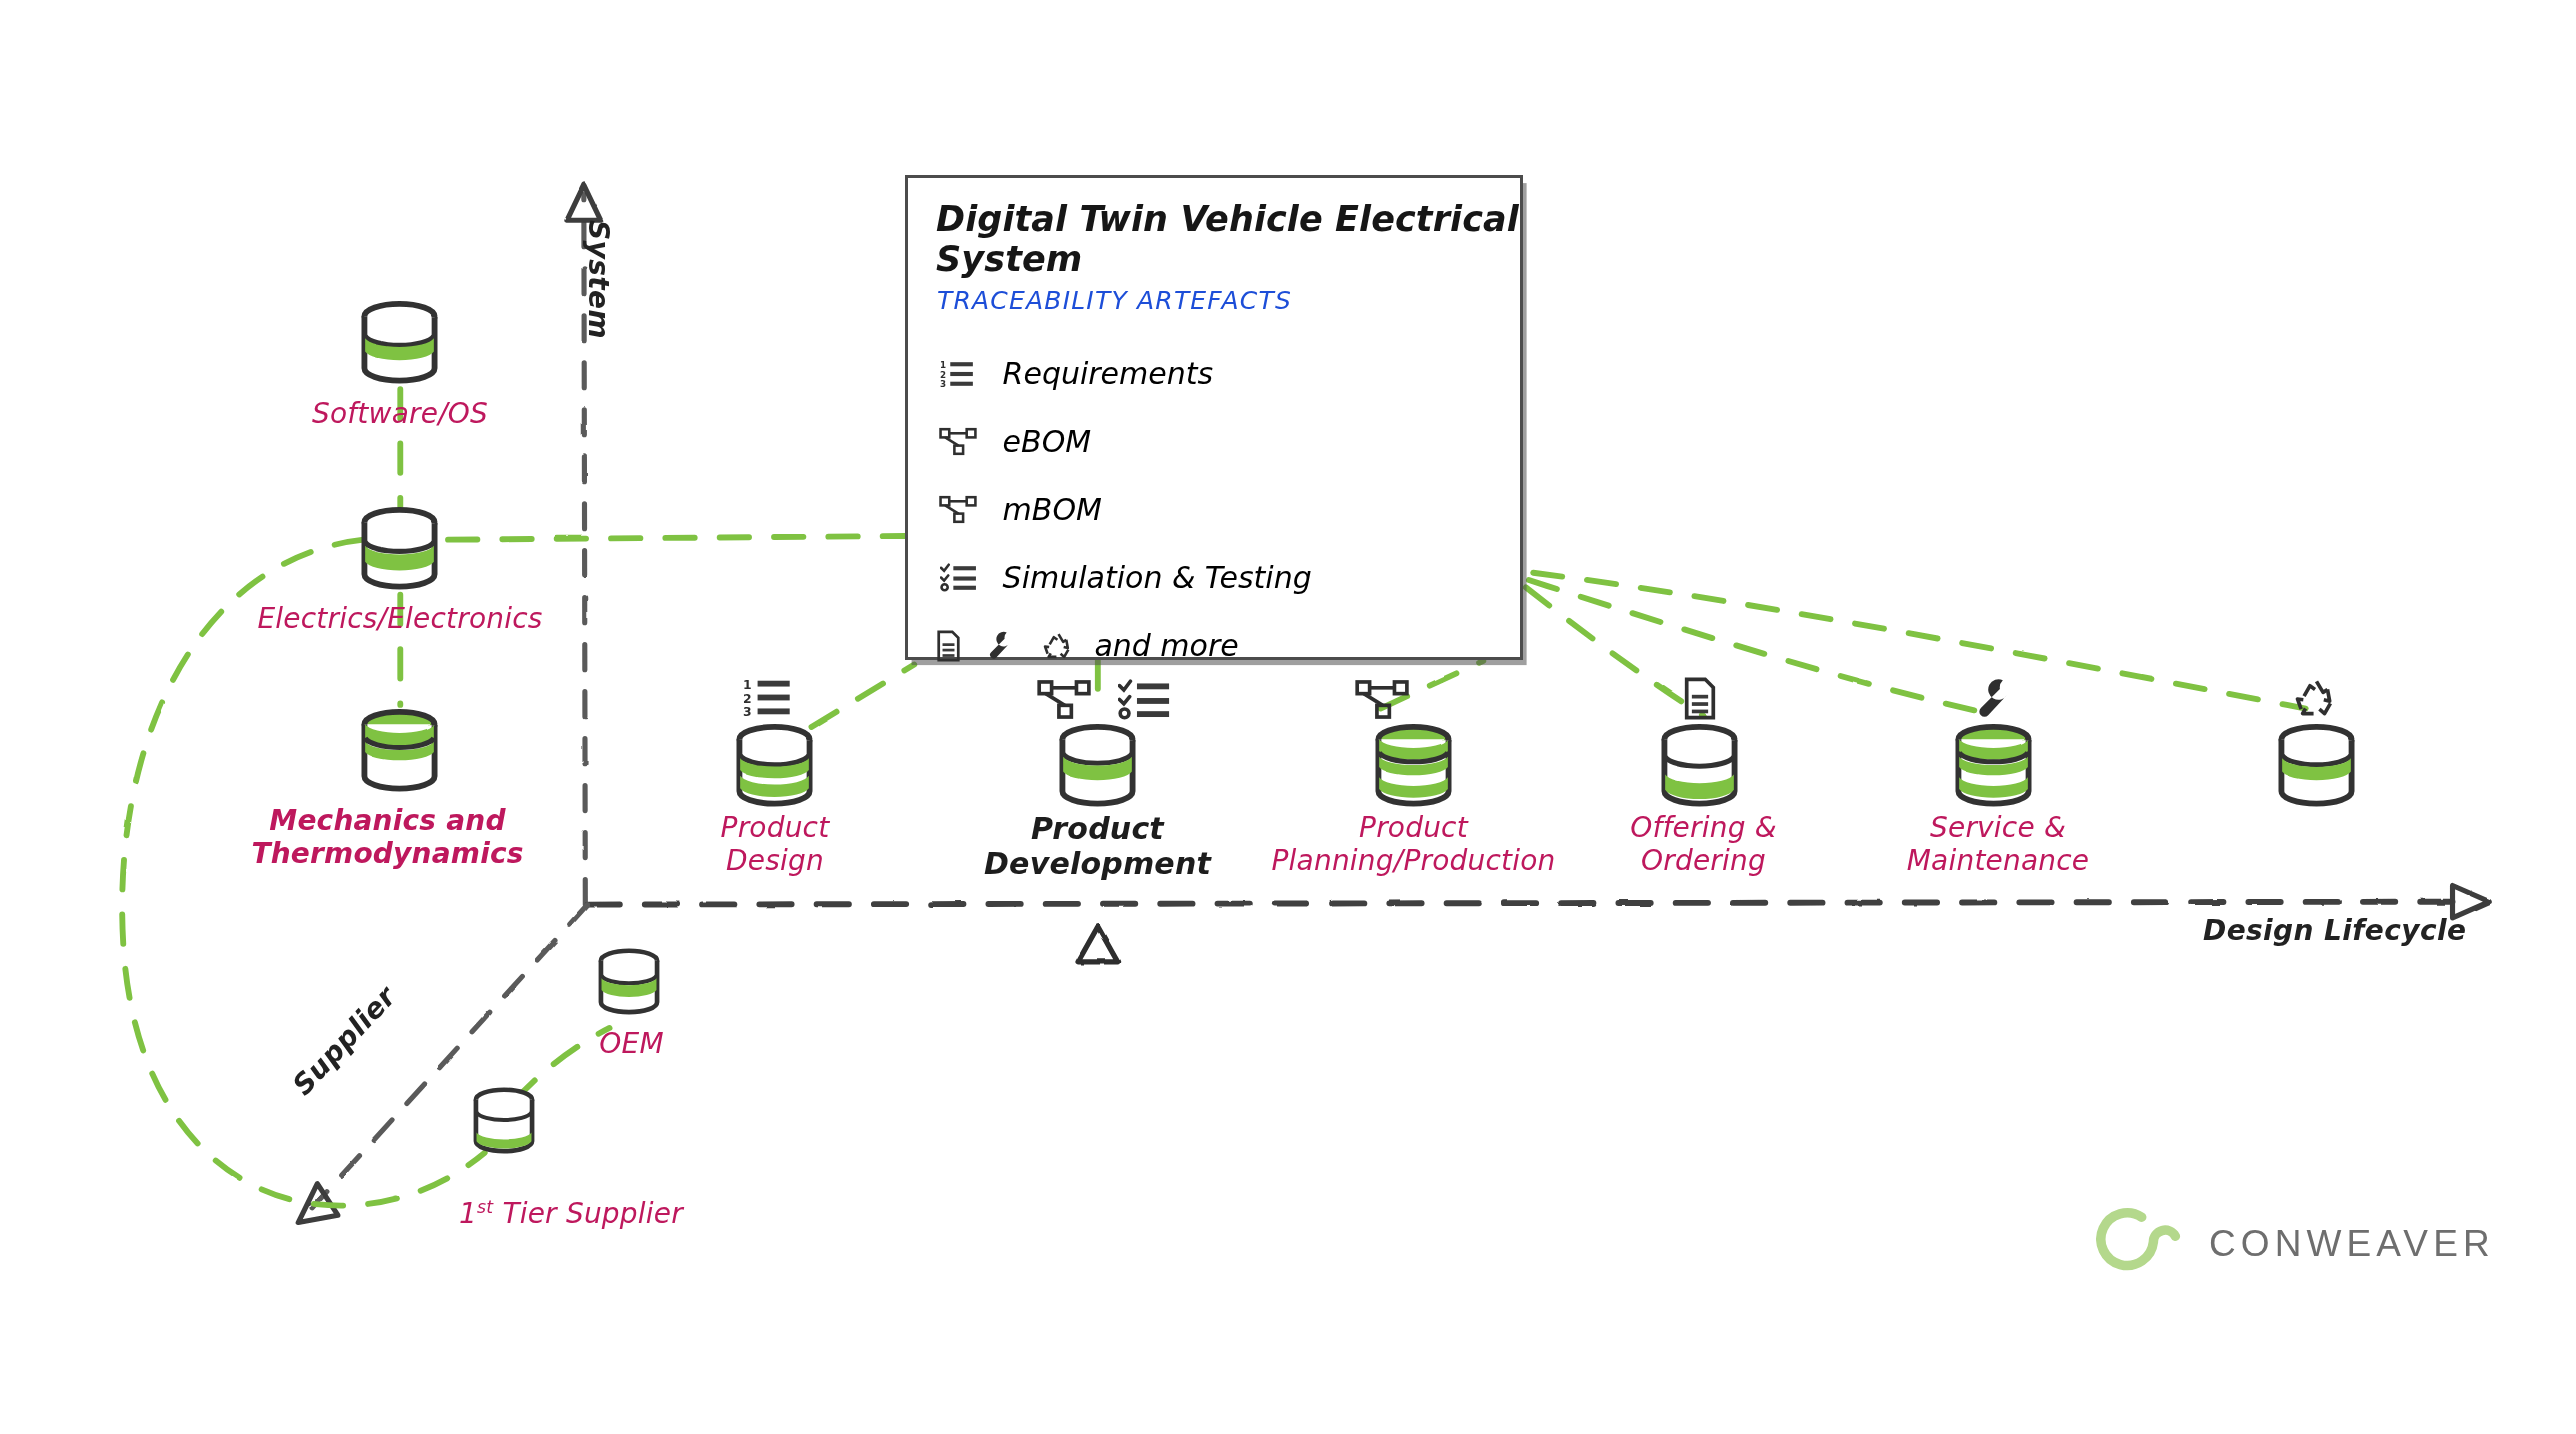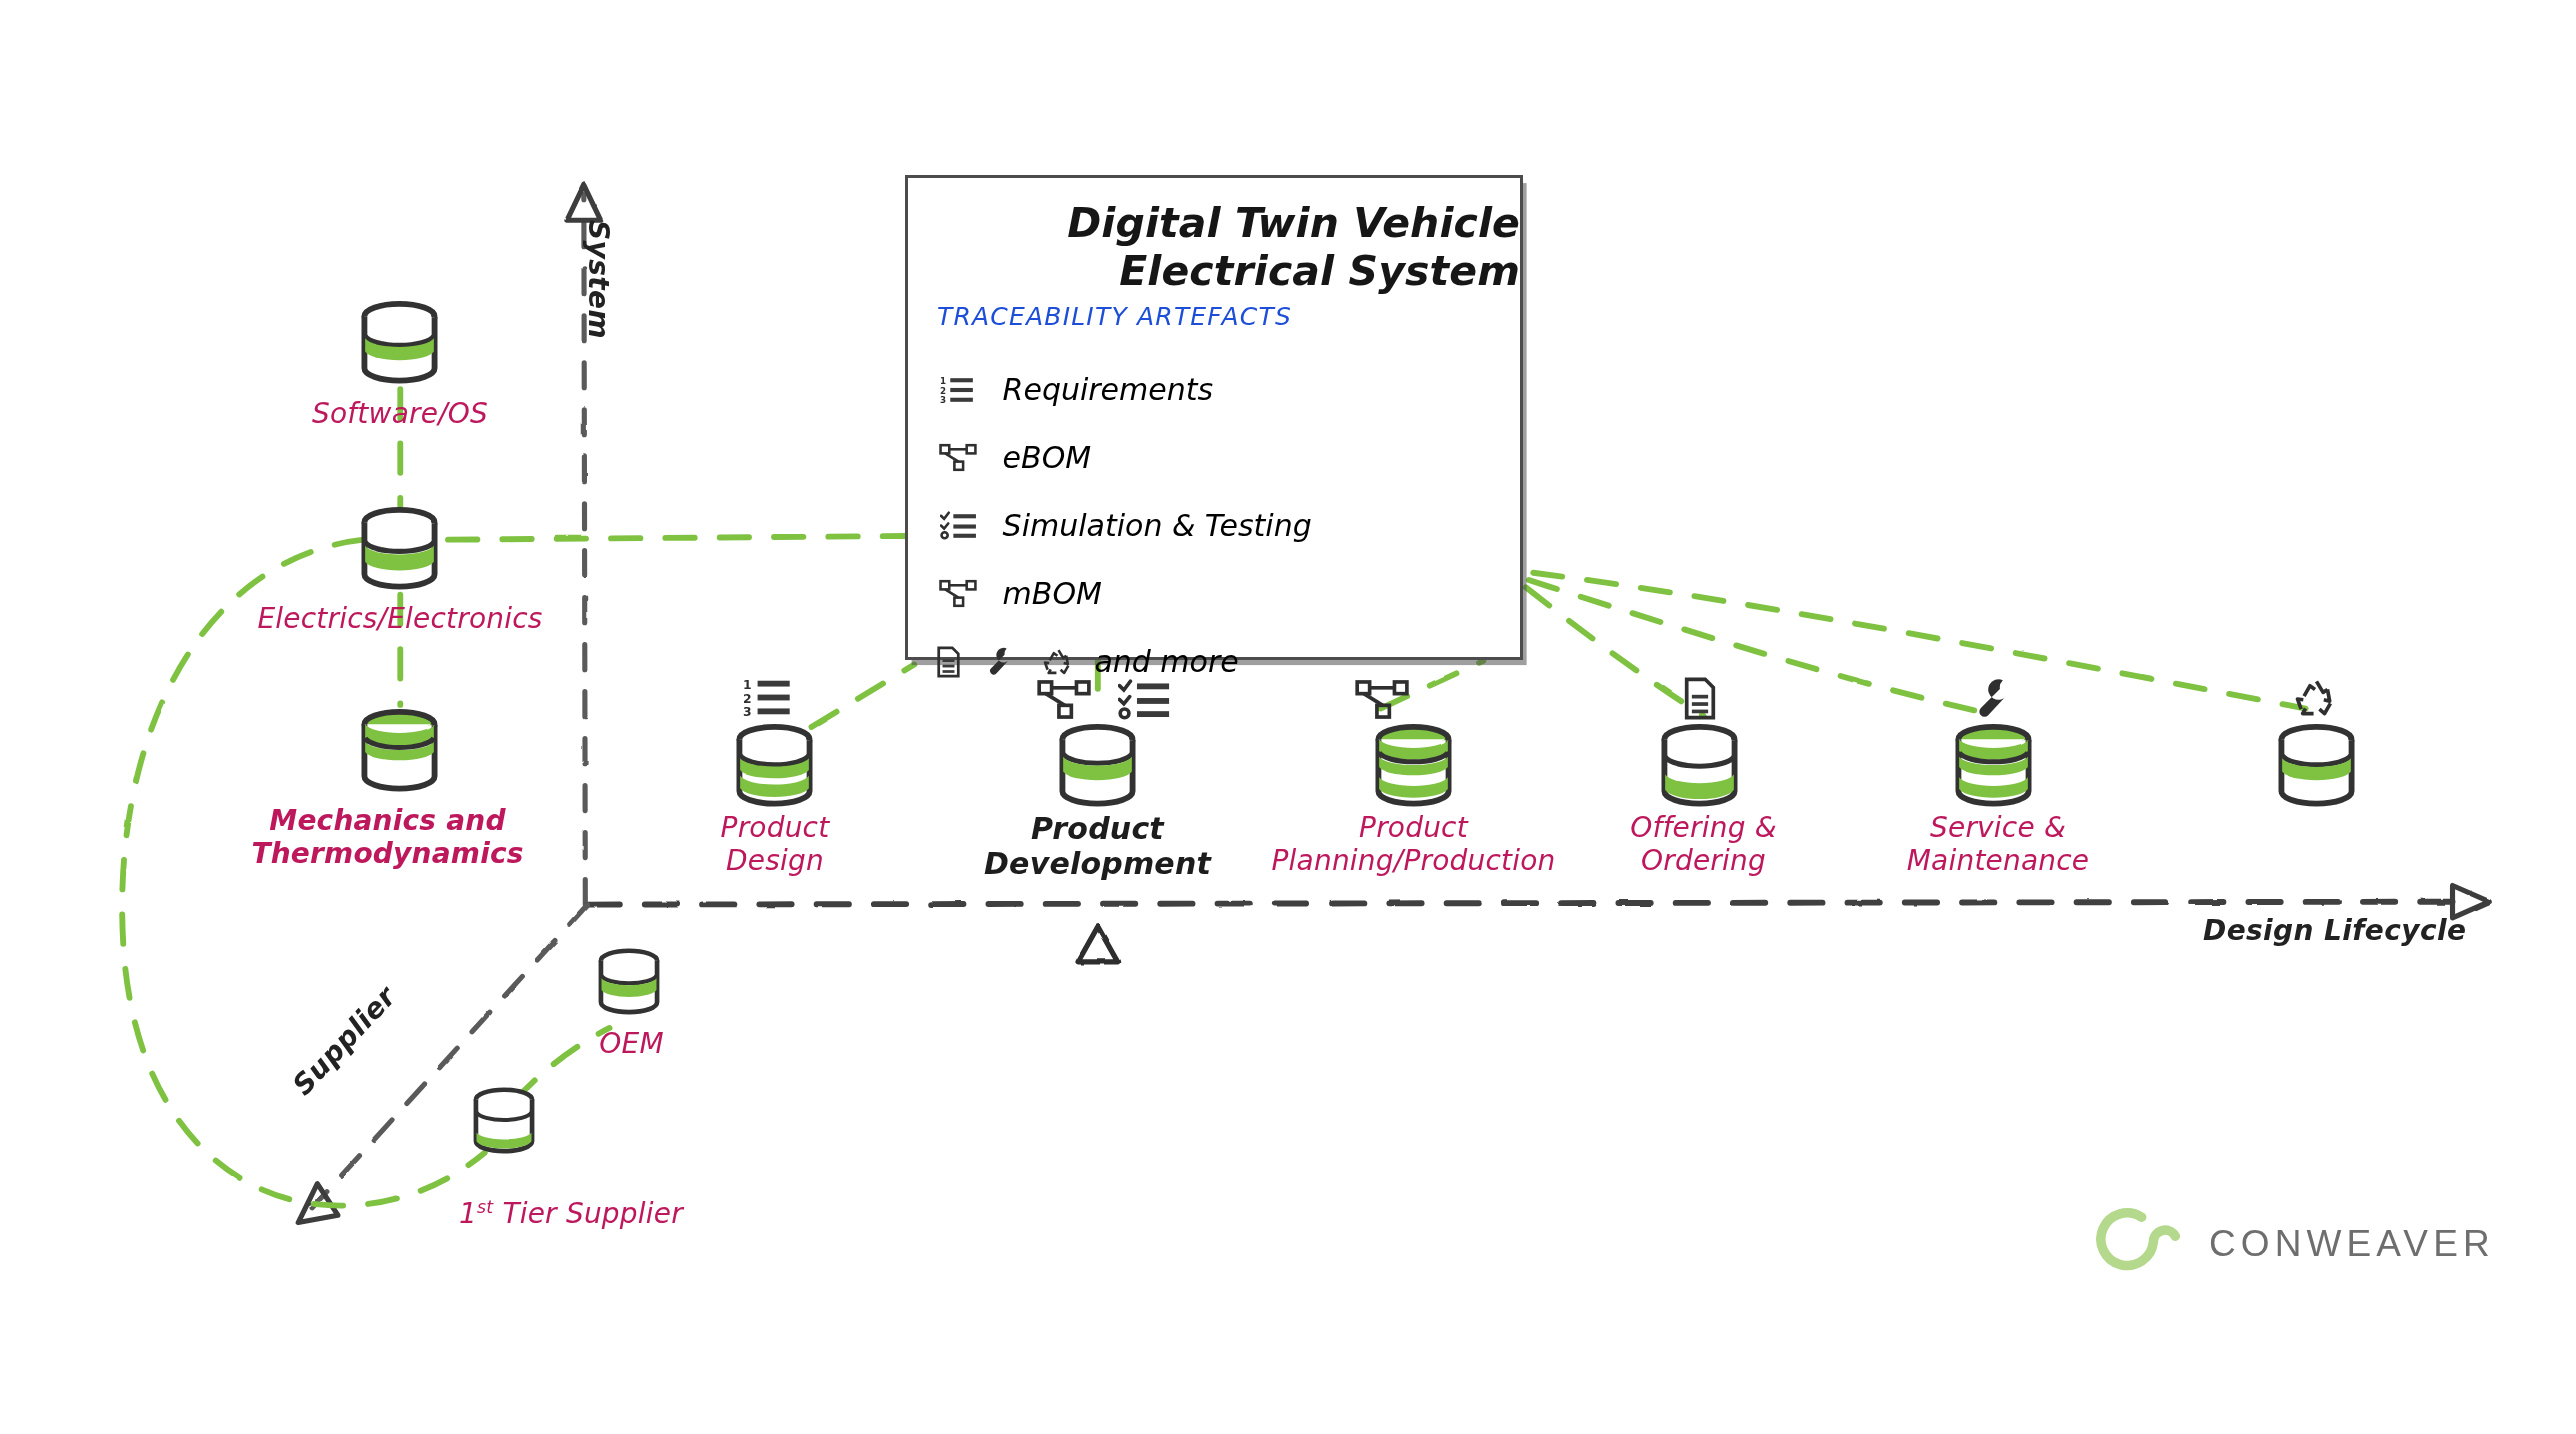--- a/index.html
+++ b/index.html
@@ -11,21 +11,21 @@
   .nodelabel{position:absolute;text-align:center;color:#be185d;
       font-family:"DejaVu Sans",sans-serif;font-style:italic;font-size:28px;
       line-height:1.18;letter-spacing:0.2px;white-space:pre-line;}
   .nodelabel.strong{font-weight:bold;color:#1d1d1d;font-size:30px;}
   .axislabel{position:absolute;font-family:"DejaVu Sans",sans-serif;
       font-style:italic;font-weight:bold;color:#222;font-size:28px;letter-spacing:0.4px;}
   #card{position:absolute;left:905px;top:175px;width:618px;height:485px;
       background:#fff;border:3.7px solid #4c4c4c;box-sizing:border-box;
       box-shadow:5.1px 6.6px 0 -1.5px rgba(80,80,80,.55);}
   #card .ctitle{font-family:"DejaVu Sans",sans-serif;font-weight:bold;font-style:italic;
-      font-size:41px;color:#161616;letter-spacing:0.1px;margin:20.6px 0 0 28px;text-align:right;}
+      font-size:35px;color:#161616;letter-spacing:0.1px;margin:20.6px 0 0 28px;}
   #card .csub{font-family:"DejaVu Sans",sans-serif;font-style:italic;font-size:25px;
       color:#1d4ed8;letter-spacing:1.2px;margin:7.3px 0 0 29px;}
   #card ul{list-style:none;margin:25px 0 0 0;padding:0;}
   #card li{display:flex;align-items:center;height:68px;padding-left:28px;}
   #card li .ictext{font-family:"DejaVu Sans",sans-serif;font-style:italic;font-size:30px;
       color:#000000;margin-left:20.6px;}
   #card li .icwrap{width:46px;display:flex;align-items:center;justify-content:center;}
   #card li.more .icwrap{width:auto;}
   #card li.more .icwrap+.icwrap{margin-left:26.4px;}
   #logo{position:absolute;left:2096px;top:1204px;display:flex;align-items:center;}
@@ -355,51 +355,51 @@
               <path d="M20 12 L54 12"></path>
                 <path d="M12 20 L38 36"></path>
             </g>
           </svg>
         </span>
         <span class="ictext">eBOM</span>
       </li>
 
       <li>
         <span class="icwrap">
+          <svg width="40" height="31" viewBox="0 0 78 56">
+            <g fill="none" stroke="#2f2f2f" stroke-width="5">
+              <rect x="3" y="4" width="17" height="16"></rect>
+                <rect x="54" y="4" width="17" height="16"></rect>
+              <rect x="30" y="36" width="17" height="16"></rect>
+              <path d="M20 12 L54 12"></path>
+                <path d="M12 20 L38 36"></path>
+            </g>
+          </svg>
+        </span>
+        <span class="ictext">mBOM</span>
+      </li>
+
+      <li>
+        <span class="icwrap">
           <svg width="38" height="31" viewBox="0 0 74 56">
             <g fill="none" stroke="#2f2f2f" stroke-width="5" stroke-linecap="round">
               <path d="M2 9 L8 15 L17 3"></path>
                 <path d="M2 28 L8 34 L16 24"></path>
             </g>
             <circle cx="9" cy="47" r="6" fill="none" stroke="#2f2f2f" stroke-width="5"></circle>
             <g fill="#3a3a3a">
                 <rect x="26" y="6" width="44" height="8"></rect>
                 <rect x="26" y="26" width="44" height="8"></rect>
                 <rect x="26" y="44" width="44" height="8"></rect>
               </g>
           </svg>
         </span>
         <span class="ictext">Simulation &amp; Testing</span>
       </li>
 
-      <li>
-        <span class="icwrap">
-          <svg width="40" height="31" viewBox="0 0 78 56">
-            <g fill="none" stroke="#2f2f2f" stroke-width="5">
-              <rect x="3" y="4" width="17" height="16"></rect>
-                <rect x="54" y="4" width="17" height="16"></rect>
-              <rect x="30" y="36" width="17" height="16"></rect>
-              <path d="M20 12 L54 12"></path>
-                <path d="M12 20 L38 36"></path>
-            </g>
-          </svg>
-        </span>
-        <span class="ictext">mBOM</span>
-      </li>
-
       <li class="more">
         <span class="icwrap">
           <svg width="25" height="32" viewBox="0 0 46 58">
             <path d="M5 3 L30 3 L41 14 L41 55 L5 55 Z" fill="none" stroke="#2f2f2f" stroke-width="5"></path>
             <g fill="#3a3a3a">
                 <rect x="12" y="24" width="22" height="5"></rect>
                 <rect x="12" y="34" width="22" height="5"></rect>
                 <rect x="12" y="44" width="22" height="5"></rect>
               </g>
           </svg>

